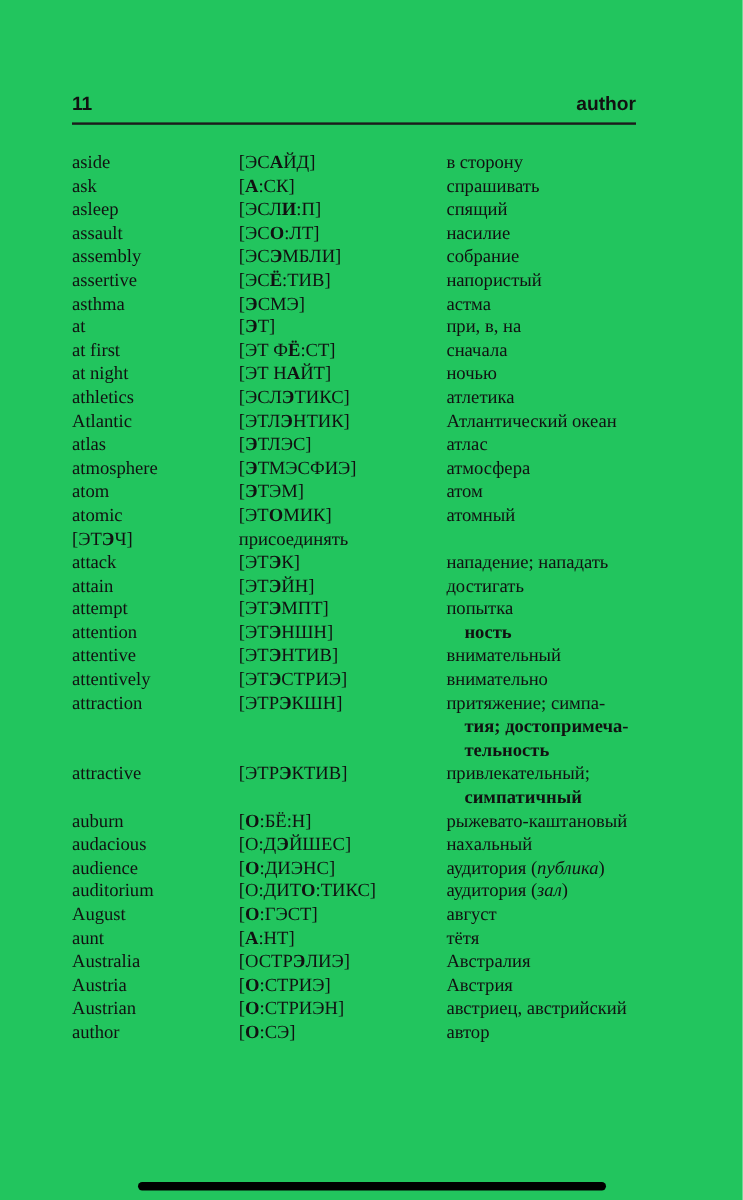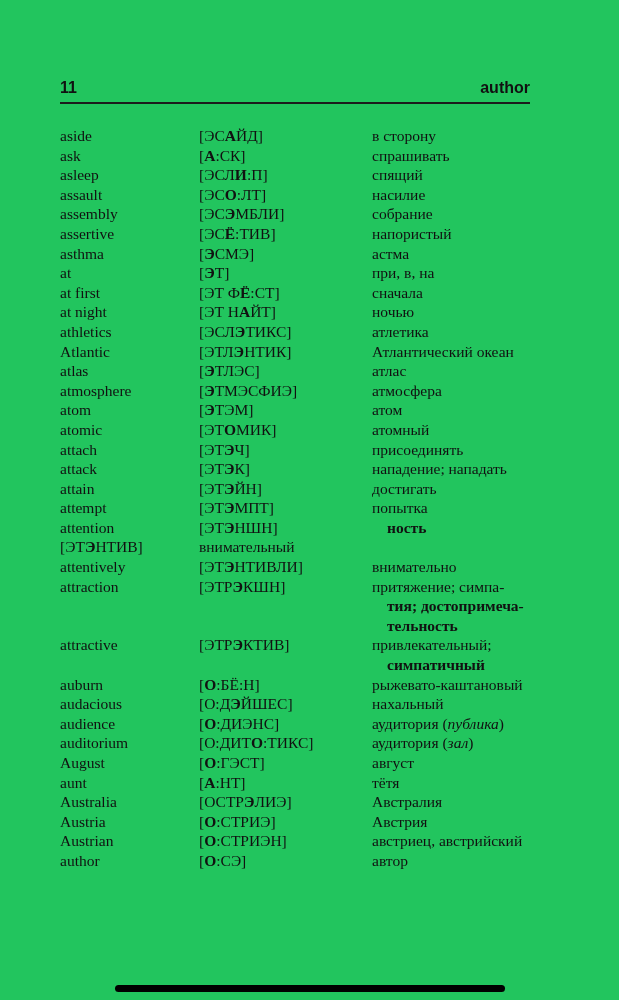--- a/index.html
+++ b/index.html
@@ -185,21 +185,20 @@
 
   <div class="entry">
     <div class="word">atomic</div>
     <div class="transcription"><span class="pre">[ЭТ</span><span class="stress">О</span><span class="post">МИК]</span></div>
     <div class="translation">
           <div class="tline">атомный</div>
         </div>
   </div>
 
   <div class="entry">
-    <div class="word">attach</div>
     <div class="transcription"><span class="pre">[ЭТ</span><span class="stress">Э</span><span class="post">Ч]</span></div>
     <div class="translation">
           <div class="tline">присоединять</div>
         </div>
   </div>
 
   <div class="entry">
     <div class="word">attack</div>
     <div class="transcription"><span class="pre">[ЭТ</span><span class="stress">Э</span><span class="post">К]</span></div>
     <div class="translation">
@@ -225,29 +224,30 @@
 
   <div class="entry">
     <div class="word">attention</div>
     <div class="transcription"><span class="pre">[ЭТ</span><span class="stress">Э</span><span class="post">НШН]</span></div>
     <div class="translation">
           <div class="tline cont">ность</div>
         </div>
   </div>
 
   <div class="entry">
+    <div class="word">attentive</div>
     <div class="transcription"><span class="pre">[ЭТ</span><span class="stress">Э</span><span class="post">НТИВ]</span></div>
     <div class="translation">
           <div class="tline">внимательный</div>
         </div>
   </div>
 
   <div class="entry">
     <div class="word">attentively</div>
-    <div class="transcription"><span class="pre">[ЭТ</span><span class="stress">Э</span><span class="post">НТИВЛИ]</span></div>
+    <div class="transcription"><span class="pre">[ЭТ</span><span class="stress">Э</span><span class="post">СТРИЭ]</span></div>
     <div class="translation">
           <div class="tline">внимательно</div>
         </div>
   </div>
 
   <div class="entry">
     <div class="word">attraction</div>
     <div class="transcription"><span class="pre">[ЭТР</span><span class="stress">Э</span><span class="post">КШН]</span></div>
     <div class="translation">
           <div class="tline">притяжение; симпа-</div>

